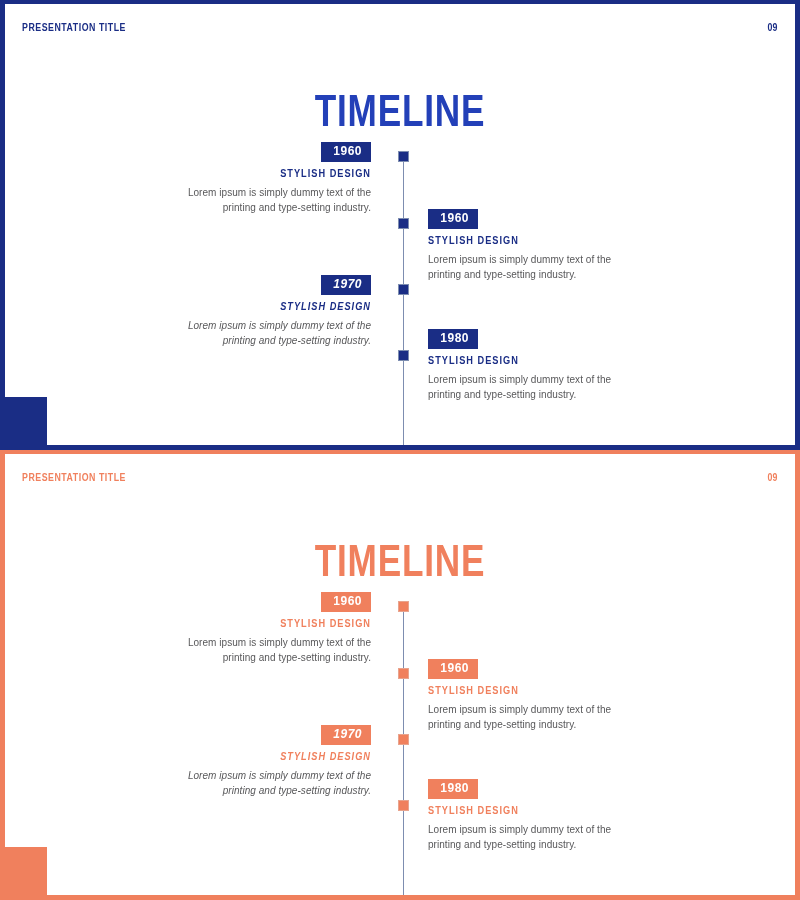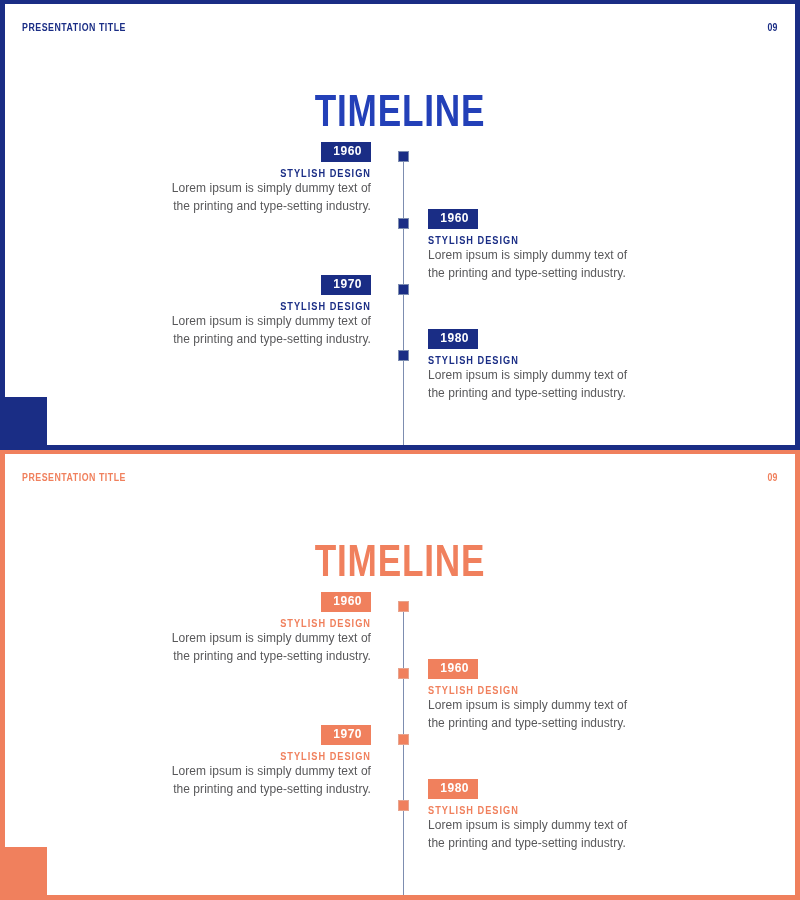--- a/index.html
+++ b/index.html
@@ -141,21 +141,22 @@
     letter-spacing: 1.1px;
     text-transform: uppercase;
     transform: scaleX(0.92);
   }
   .entry--left .entry-heading { transform-origin: right center; }
   .entry--right .entry-heading { transform-origin: left center; }
   .slide--blue .entry-heading { color: #1a2d85; }
   .slide--orange .entry-heading { color: #f0805d; }
 
   .entry-body {
-    font-size: 12px;
+    margin-top: 6px;
+    font-size: 10px;
     line-height: 1.55;
     color: #58585a;
     letter-spacing: 0.05px;
   }
 
   
   .marker {
     position: absolute;
     left: 394px;
     width: 9px;
@@ -171,21 +172,21 @@
     bottom: 0;
     width: 42px;
     height: 48px;
   }
   .slide--blue .corner-block { background: #1a2d85; }
   .slide--orange .corner-block { background: #f0805d; }
 
   
   .pos-a { top: 137px; }
   .pos-b { top: 204px; }
-  .pos-c { top: 270px; }
+  .pos-c { top: 270px; font-style: italic; }
   .pos-d { top: 324px; }
 
   .mk-a { top: 148px; }
   .mk-b { top: 215px; }
   .mk-c { top: 281px; }
   .mk-d { top: 347px; }
 </style>
 </head>
 <body>
 

